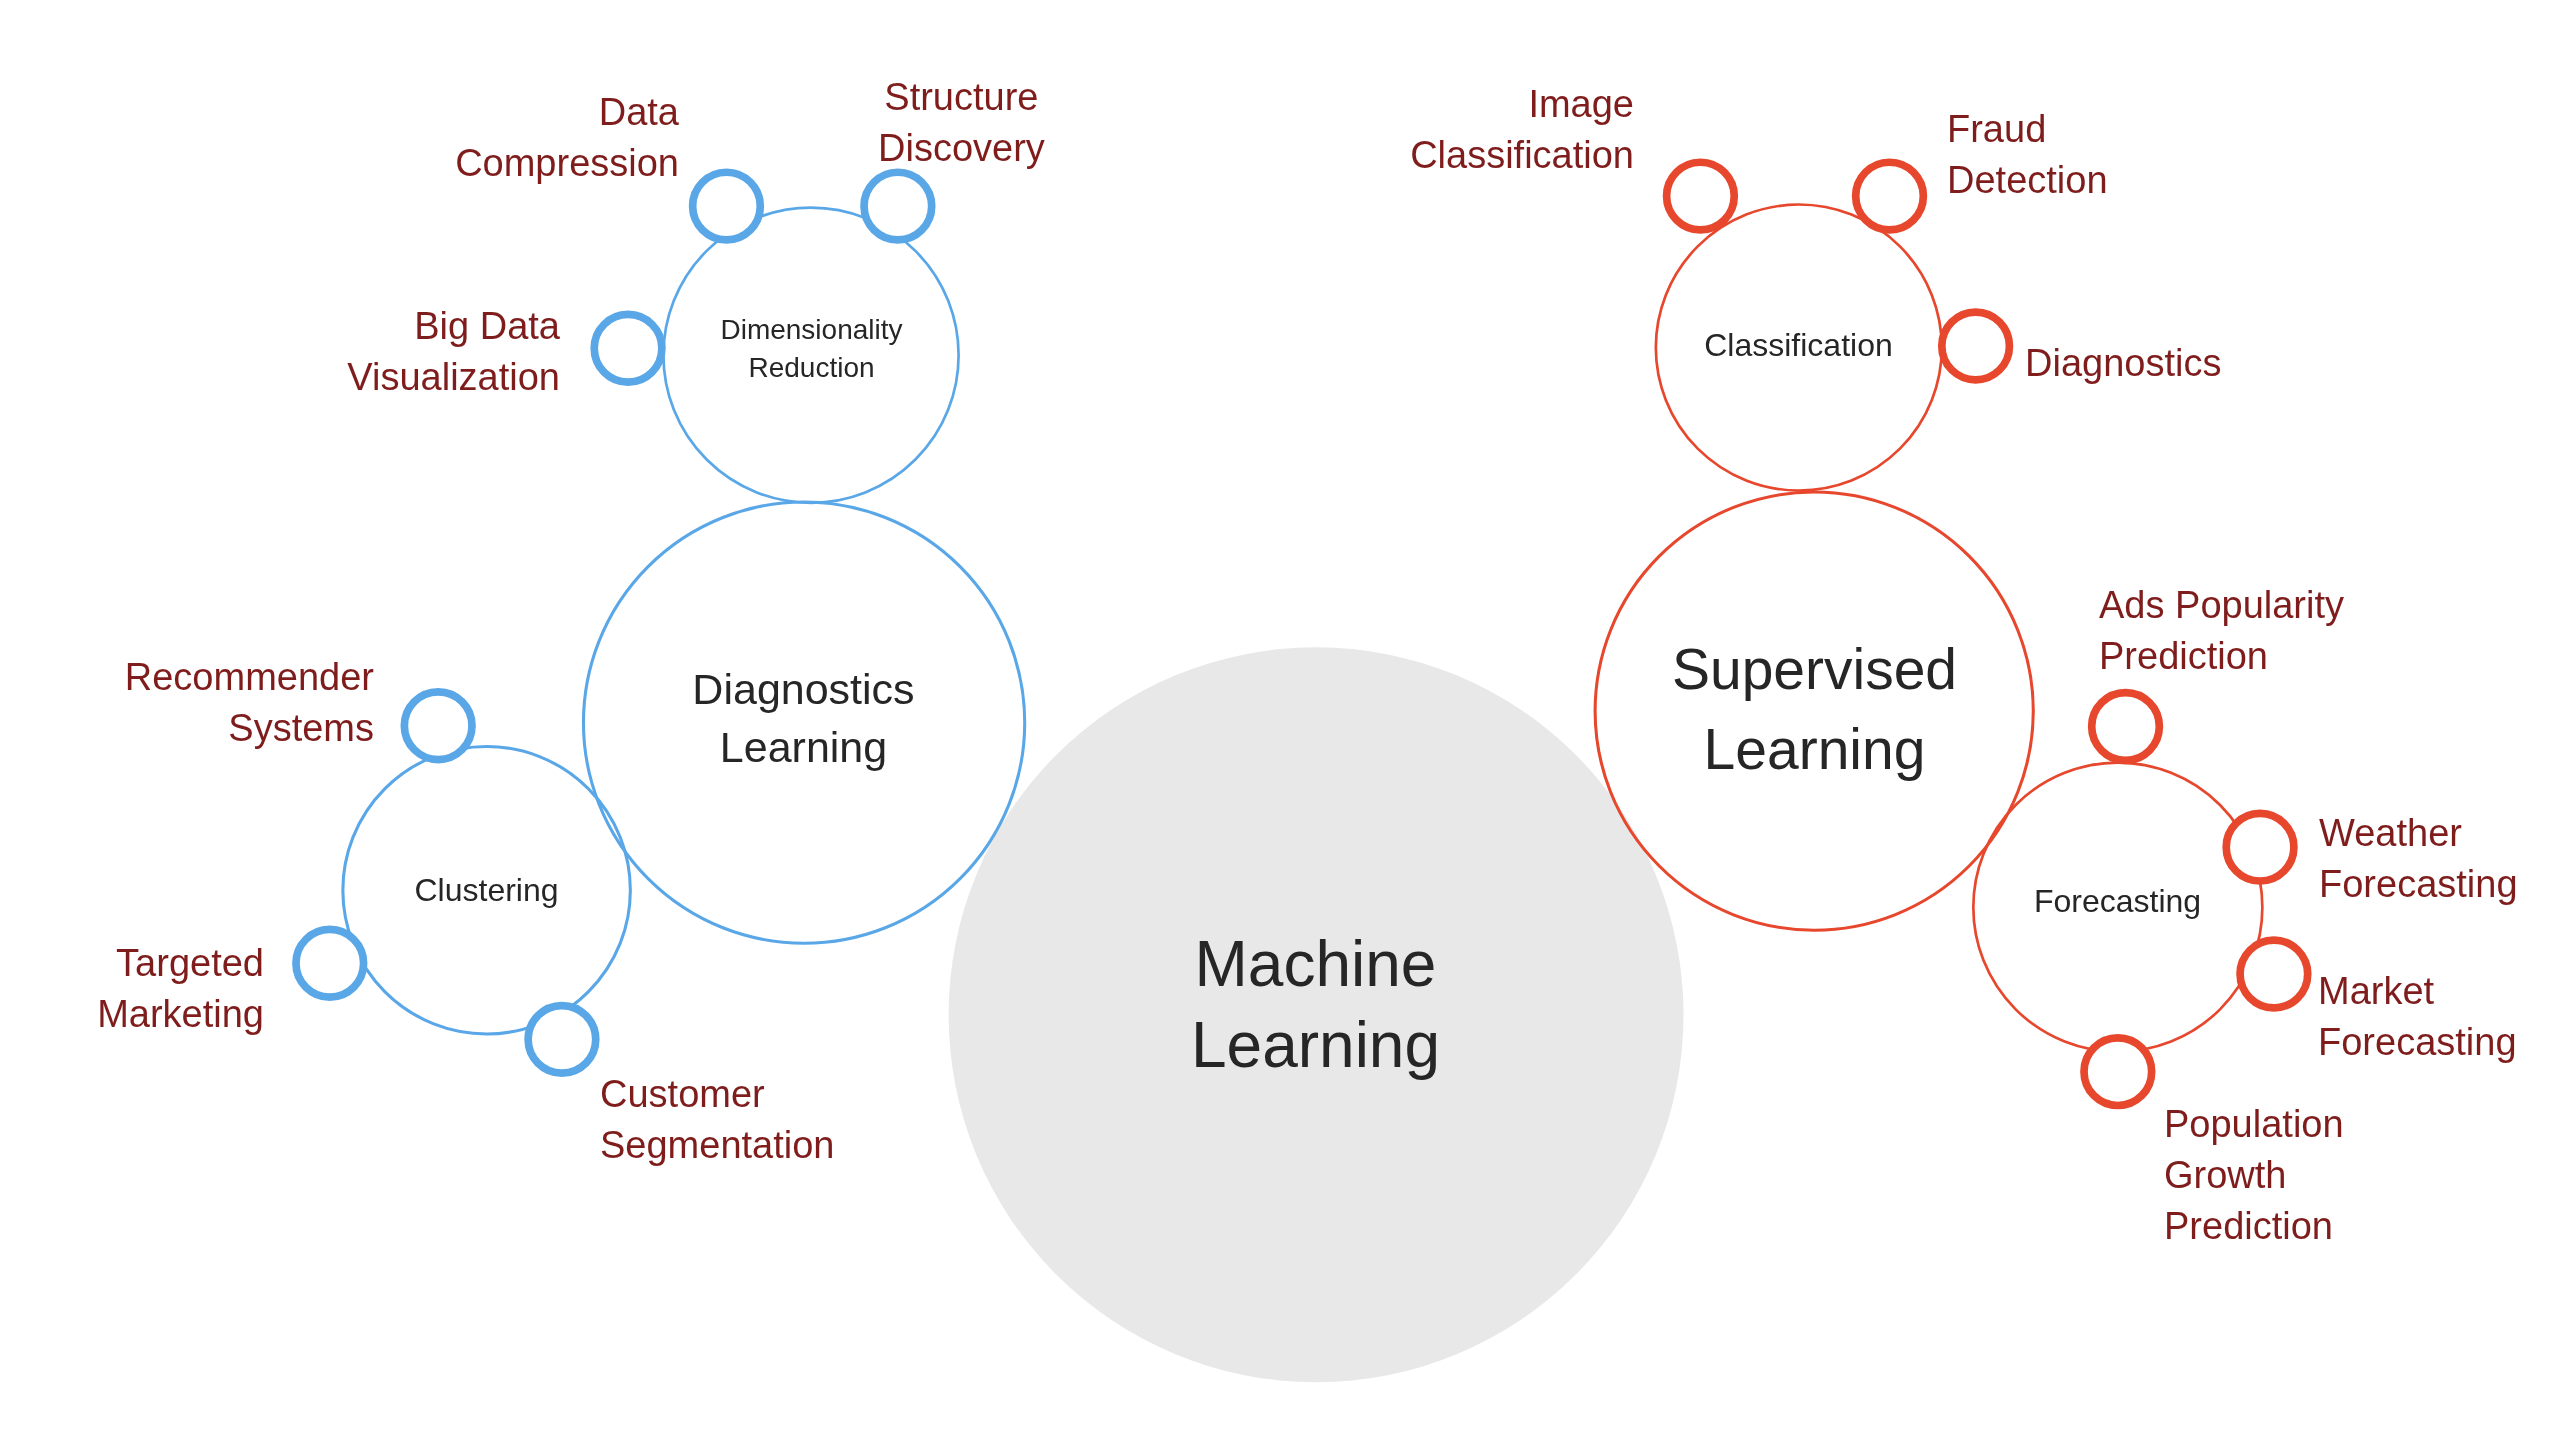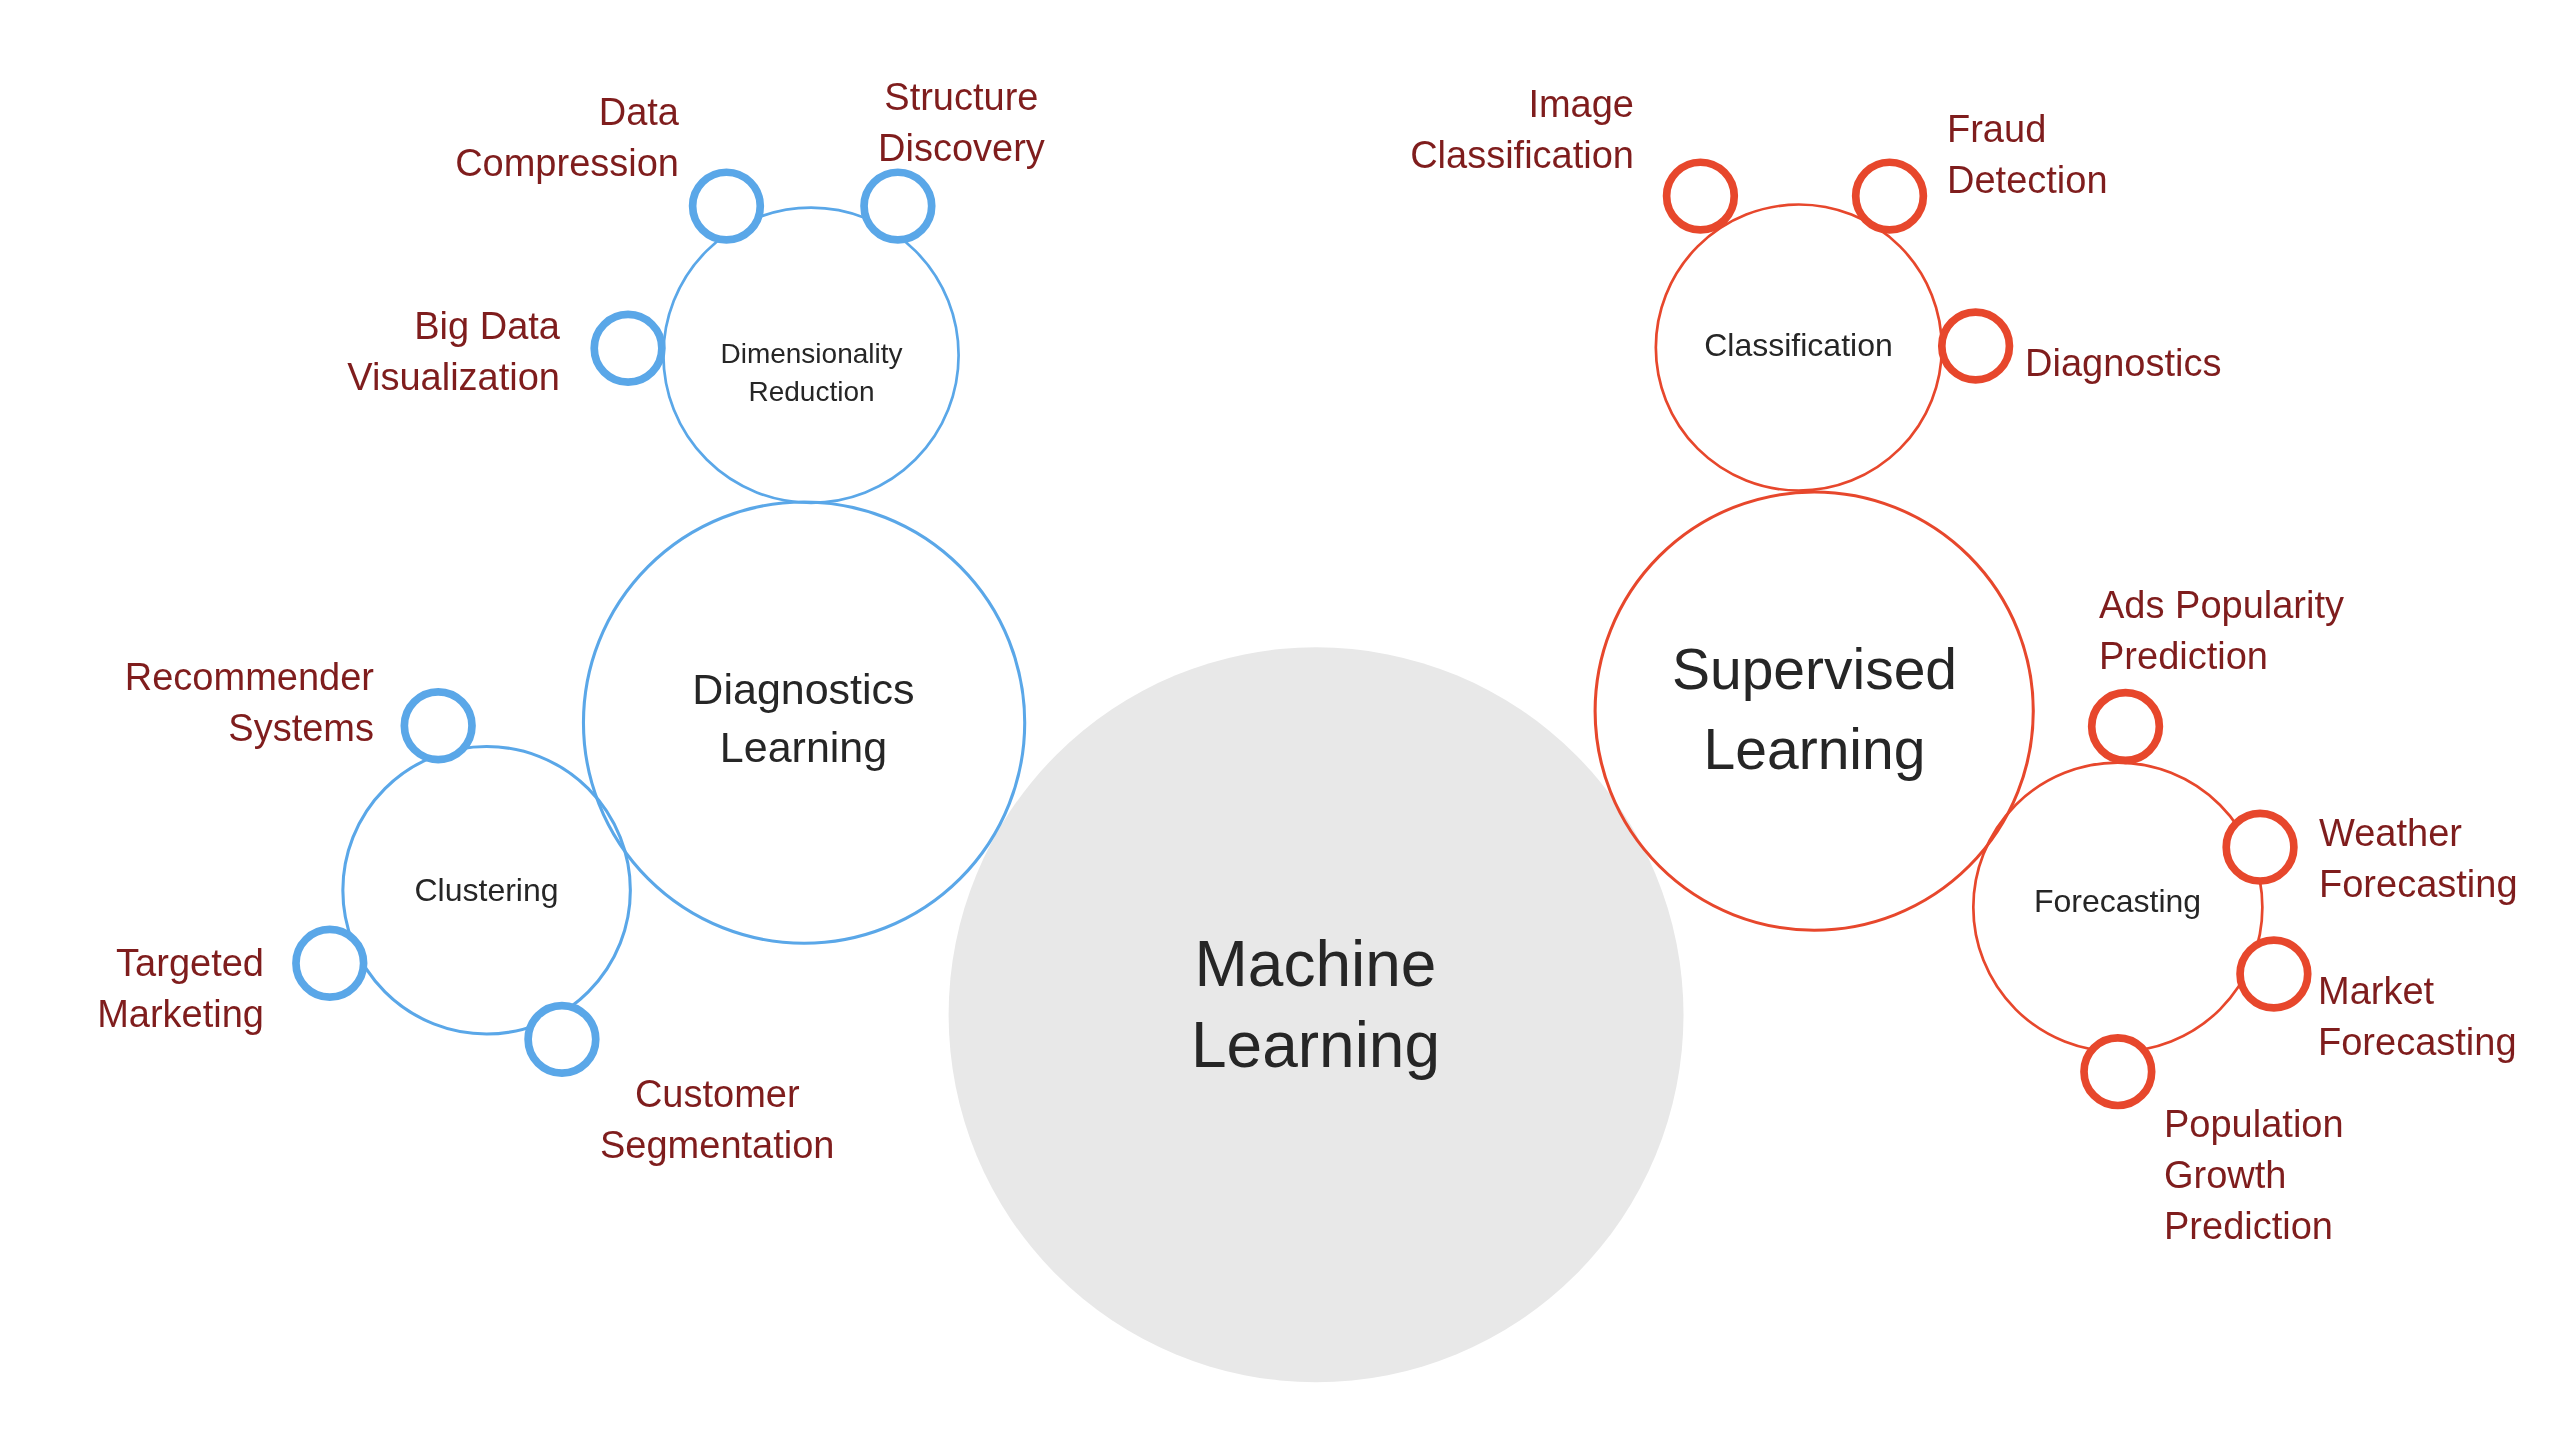--- a/index.html
+++ b/index.html
@@ -23,31 +23,31 @@
   .lbl.right { text-align: right; }
   .circle-lbl {
     position: absolute;
     text-align: center;
     color: #262626;
     white-space: pre-line;
   }
   #lbl-machine-learning   { left: 1085px; top: 924px; width: 461px; font-size: 64px; line-height: 81px; }
   #lbl-unsupervised       { left: 573px;  top: 660px;  width: 461px; font-size: 43px; line-height: 58px; }
   #lbl-supervised         { left: 1584px; top: 629px;  width: 461px; font-size: 57px; line-height: 80px; }
-  #lbl-dimensionality     { left: 650px;  top: 311px;  width: 323px; font-size: 28px; line-height: 38px; margin-top: 24px; }
+  #lbl-dimensionality     { left: 650px;  top: 311px;  width: 323px; font-size: 28px; line-height: 38px; }
   #lbl-clustering         { left: 325px;  top: 869px; width: 323px; font-size: 32px; line-height: 43px; }
   #lbl-classification     { left: 1637px; top: 324px;  width: 323px; font-size: 32px; line-height: 43px; }
   #lbl-regression         { left: 1956px; top: 880px; width: 323px; font-size: 32px; line-height: 43px; }
 
   #lbl-data-compression        { right: 1897px; top: 87px; }
   #lbl-structure-discovery     { left: 878px;  top: 72px; text-align: center;  }
   #lbl-big-data-visualization  { right: 2016px; top: 301px; }
   #lbl-recommender-systems     { right: 2202px; top: 652px; }
   #lbl-targeted-marketing      { right: 2312px; top: 938px; }
-  #lbl-customer-segmentation   { left: 600px;   top: 1069px; text-align: center; }
+  #lbl-customer-segmentation   { left: 600px;   top: 1069px; }
   #lbl-image-classification    { right: 942px; top: 79px; }
   #lbl-fraud-detection         { left: 1947px;  top: 104px; }
   #lbl-diagnostics             { left: 2025px;  top: 338px; }
   #lbl-ads-popularity          { left: 2099px;  top: 580px; }
   #lbl-weather-forecasting     { left: 2319px;  top: 808px; }
   #lbl-market-forecasting      { left: 2318px;  top: 966px; }
   #lbl-population-growth       { left: 2164px;  top: 1099px; }
 </style>
 </head>
 <body>

